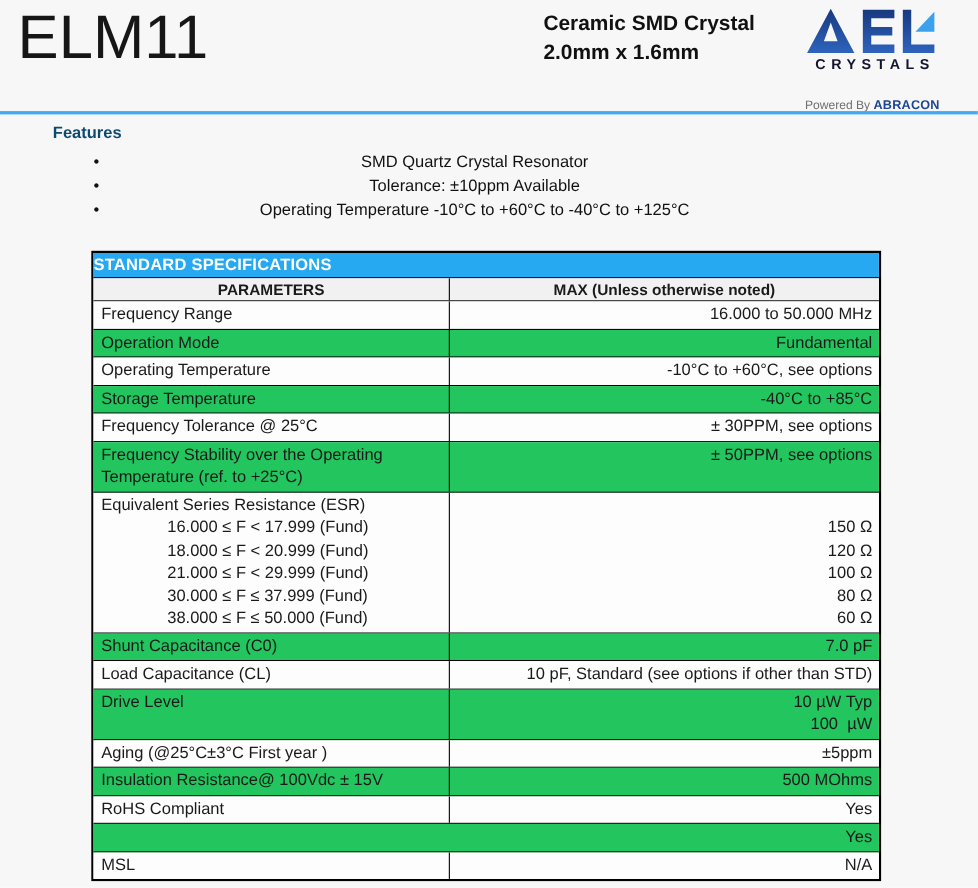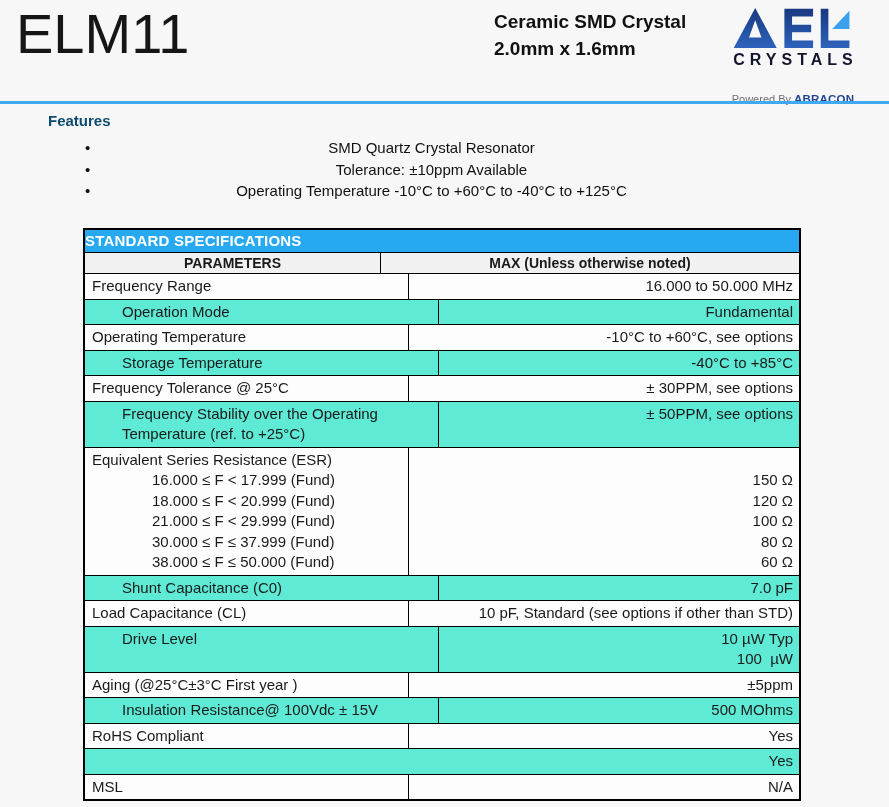--- a/index.html
+++ b/index.html
@@ -21,21 +21,21 @@
   .subtitle{
     position:absolute; left:494px; top:8px;
     font-size:19px; line-height:27px; font-weight:bold; color:#111;
   }
   .logo{
     position:absolute; left:711px; top:6px; width:164px; text-align:center;
   }
   .logo-mark{ display:block; margin:0 auto; }
   .logo-crystals{
     margin-top:1px;
-    font-size:16px; font-weight:600; letter-spacing:5px;
+    font-size:13px; font-weight:600; letter-spacing:5px;
     color:#13142e; text-indent:5px;
   }
   .powered{ margin-top:24px; font-size:11px; color:#6f6f6f; }
   .powered b{ color:#1e4691; font-size:11.5px; letter-spacing:0.2px; }
   .blue-rule{
     position:absolute; left:0; top:101px; width:889px; height:3px;
     background:#3fa9f5;
   }
 
   
@@ -56,25 +56,25 @@
     position:absolute; left:83px; top:228px; width:718px;
     border:2px solid #000; background:#fdfdfd;
   }
   .t-title{
     background:#27a9f1; color:#fff; text-align:left;
     font-size:15px; font-weight:bold; line-height:22px; height:23px;
     border-bottom:1px solid #000; letter-spacing:0.2px;
   }
   .t-head{ display:flex; background:#f1f1f1; border-bottom:1px solid #000; }
   .t-head .hc{ font-size:14px; font-weight:bold; text-align:center; line-height:20px; }
-  .hc1{ width:296px; border-right:1px solid #000; }
+  .hc1{ width:324px; border-right:1px solid #000; }
   .hc2{ flex:1; }
   .row{ display:flex; border-bottom:1px solid #000; background:#fdfdfd; }
   .row:last-child{ border-bottom:none; }
-  .row.shaded{ background:#5eead4;padding-left:30px; }
+  .row.shaded{ background:#22c55e; }
   .cell{ padding:2px 6px; }
   .c1{ width:324px; border-right:1px solid #000; padding-left:7px; }
   .c2{ flex:1; font-weight:normal; padding-left:12px;text-align:right; }
   .pline, .vline{ font-size:15px; line-height:20.5px; white-space:pre-wrap; }
   .pline.sub{ padding-left:60px; }
 </style>
 </head>
 <body>
 
 <div class="product-title">ELM11</div>

